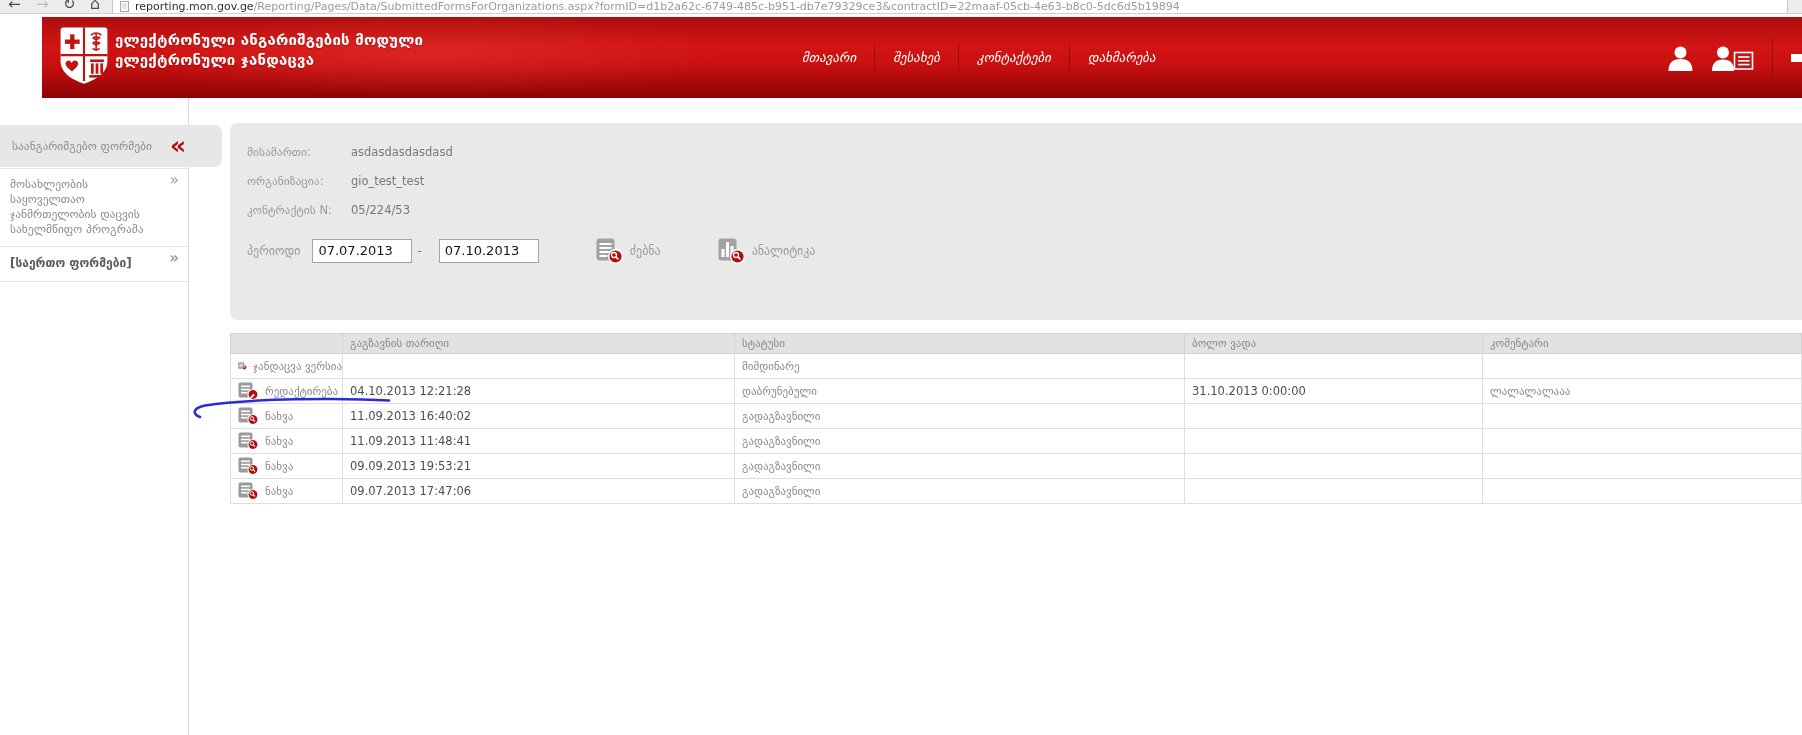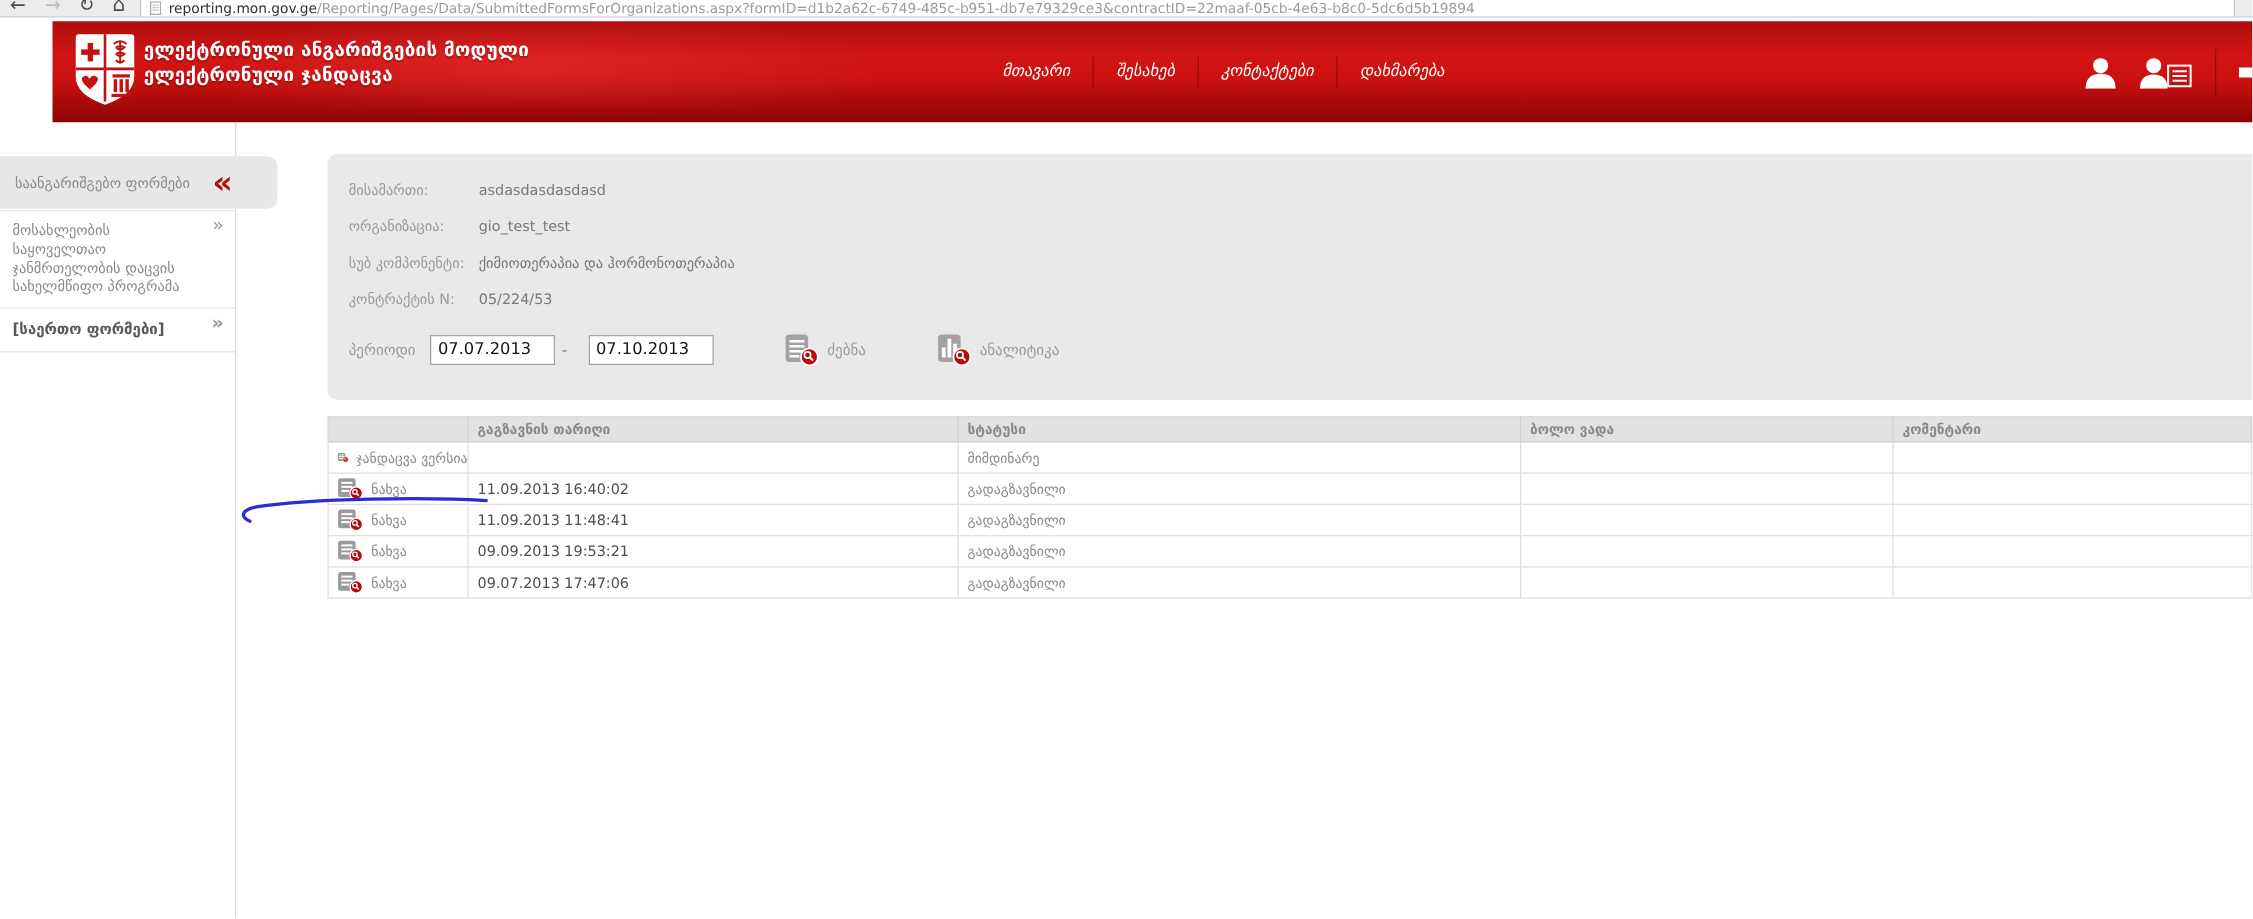--- a/index.html
+++ b/index.html
@@ -31,21 +31,21 @@
   .titles{position:absolute;left:73px;top:13px;z-index:2;color:#fff;font-weight:bold;
     font-size:15px;line-height:20px;letter-spacing:.2px;text-shadow:0 1px 1px rgba(0,0,0,.25);}
   .hnav{position:absolute;left:742px;top:0;height:100%;display:flex;align-items:center;z-index:2;}
   .hnav .nav-item{color:#fff;font-size:13px;padding:5px 18px;cursor:pointer;white-space:nowrap;font-style:italic;}
   .hnav .nav-item + .nav-item{border-left:1px solid rgba(110,0,0,.55);}
   .hright{position:absolute;right:0;top:0;height:100%;display:flex;align-items:center;gap:18px;z-index:2;}
   .hdiv{width:1px;height:38px;background:rgba(110,0,0,.55);}
   .hic{cursor:pointer;display:block;}
   .logout-wrap{margin-right:-13px;}
   
-  .content{position:absolute;top:98px;left:0;right:0;bottom:0;display:flex;background:#fff;gap:32px;}
+  .content{position:absolute;top:98px;left:0;right:0;bottom:0;display:flex;background:#fff;}
   .sidebar{width:188px;border-right:1px solid #dadada;position:relative;flex:0 0 auto;}
   .sb-head{position:absolute;top:27px;left:0;width:222px;height:42px;background:#e7e7e7;
     border-radius:0 8px 8px 0;display:flex;align-items:center;padding-left:12px;
     box-sizing:border-box;z-index:3;cursor:pointer;}
   .sb-head-label{font-size:11.5px;color:#8b8b8b;width:152px;line-height:13px;}
   .sb-collapse{color:#b30d0d;font-size:25px;font-weight:bold;line-height:20px;margin-left:6px;cursor:pointer;}
   .sb-items{position:absolute;top:70px;left:0;right:0;border-top:1px solid #e4e4e4;}
   .sb-item{position:relative;padding:8px 30px 9px 10px;font-size:11.5px;line-height:15px;
     color:#8b8b8b;border-bottom:1px solid #e4e4e4;cursor:pointer;}
   .sb-item .chev{position:absolute;right:9px;top:4px;color:#9a9a9a;font-size:15px;}
@@ -58,21 +58,21 @@
   .d-label{width:104px;color:#9b9b9b;flex:0 0 auto;}
   .d-value{color:#787878;}
   .p-row{margin-top:13px;display:flex;align-items:center;font-size:12px;color:#9b9b9b;}
   .date-input{width:88px;height:20px;border:1px solid #a3a3a3;background:#fff;color:#141414;
     font-size:13px;font-family:"DejaVu Sans", sans-serif;padding:1px 5px;margin-left:12px;}
   .p-sep{margin:0 5px;color:#777;}
   .tool-btn{display:flex;align-items:center;gap:7px;margin-left:22px;cursor:pointer;padding-left:35px;}
   .tool-btn .tb-label{color:#9b9b9b;font-size:12px;}
   
   .tbl{margin:13px 0 0 41px;border-collapse:collapse;width:calc(100% - 41px);table-layout:fixed;}
-  .tbl th{height:19px;background:#e2e2e2;font-weight:bold;font-size:11px;color:#8a8a8a;
+  .tbl th{height:19px;background:#e2e2e2;font-weight:normal;font-size:11px;color:#8a8a8a;
     text-align:left;padding:0 0 0 7px;border:1px solid #d2d2d2;}
   .tbl td{height:24px;border:1px solid #dedede;font-size:11px;color:#8a8a8a;
     padding:0 0 0 7px;background:#fff;overflow:hidden;white-space:nowrap;}
   .tbl td.dt{color:#4d4d4d;font-size:11.5px;}
   .cell-act{display:flex;align-items:center;gap:6px;cursor:pointer;height:24px;}
   .cell-act .rlabel{color:#8a8a8a;}
   .ann{position:absolute;left:186px;top:390px;z-index:5;pointer-events:none;}
 </style>
 </head>
 <body>
@@ -171,24 +171,20 @@
     <div class="panel">
       <div class="d-row">
         <span class="d-label">მისამართი:</span>
         <span class="d-value">asdasdasdasdasd</span>
       </div>
       <div class="d-row">
         <span class="d-label">ორგანიზაცია:</span>
         <span class="d-value">gio_test_test</span>
       </div>
       <div class="d-row">
-        <span class="d-label">სუბ კომპონენტი:</span>
-        <span class="d-value">ქიმიოთერაპია და ჰორმონოთერაპია</span>
-      </div>
-      <div class="d-row">
         <span class="d-label">კონტრაქტის N:</span>
         <span class="d-value">05/224/53</span>
       </div>
       <div class="p-row">
         <span>პერიოდი</span>
         <input class="date-input" value="07.07.2013" style="">
         <span class="p-sep">-</span>
         <input class="date-input" value="07.10.2013" style="">
         <span class="tool-btn">
           <svg width="27" height="27" viewBox="0 0 27 27">
@@ -258,20 +254,39 @@
         </tr>
         <tr>
           <td>
               <span class="cell-act">
             <svg width="21" height="18" viewBox="0 0 21 18">
                   <rect x="0.5" y="0.5" width="14" height="15" rx="2" fill="#9a9a9a"></rect>
                   <rect x="3" y="3.5" width="9" height="1.6" fill="#fff"></rect>
                   <rect x="3" y="6.7" width="9" height="1.6" fill="#fff"></rect>
                   <rect x="3" y="9.9" width="6.5" height="1.6" fill="#fff"></rect>
                   <circle cx="15" cy="12.5" r="5" fill="#b50d0d" stroke="#fff" stroke-width="1.1"></circle>
+                  <path d="M12.4 14.9 l3.1 -3.1 1.3 1.3 -3.1 3.1 -1.7 0.4 z" fill="#fff"></path>
+                </svg>
+            <span class="rlabel">რედაქტირება</span>
+              </span>
+            </td>
+          <td class="dt">04.10.2013 12:21:28</td>
+          <td>დაბრუნებული</td>
+          <td class="dt">31.10.2013 0:00:00</td>
+          <td>ლალალალააა</td>
+        </tr>
+        <tr>
+          <td>
+              <span class="cell-act">
+            <svg width="21" height="18" viewBox="0 0 21 18">
+                  <rect x="0.5" y="0.5" width="14" height="15" rx="2" fill="#9a9a9a"></rect>
+                  <rect x="3" y="3.5" width="9" height="1.6" fill="#fff"></rect>
+                  <rect x="3" y="6.7" width="9" height="1.6" fill="#fff"></rect>
+                  <rect x="3" y="9.9" width="6.5" height="1.6" fill="#fff"></rect>
+                  <circle cx="15" cy="12.5" r="5" fill="#b50d0d" stroke="#fff" stroke-width="1.1"></circle>
                   <circle cx="13.9" cy="11.4" r="1.8" fill="none" stroke="#fff" stroke-width="1"></circle>
                   <line x1="15.2" y1="12.7" x2="17" y2="14.5" stroke="#fff" stroke-width="1.2"></line>
                 </svg>
             <span class="rlabel">ნახვა</span>
               </span>
             </td>
           <td class="dt">11.09.2013 16:40:02</td>
           <td>გადაგზავნილი</td>
           <td class="dt"></td>
           <td></td>

